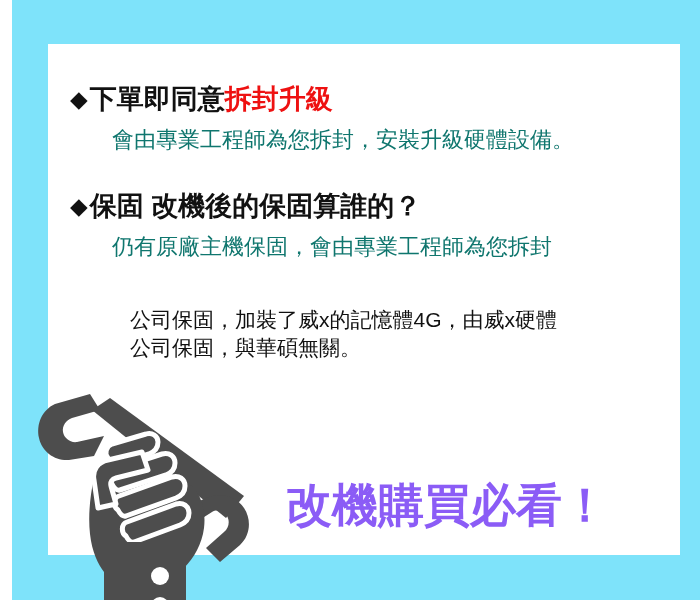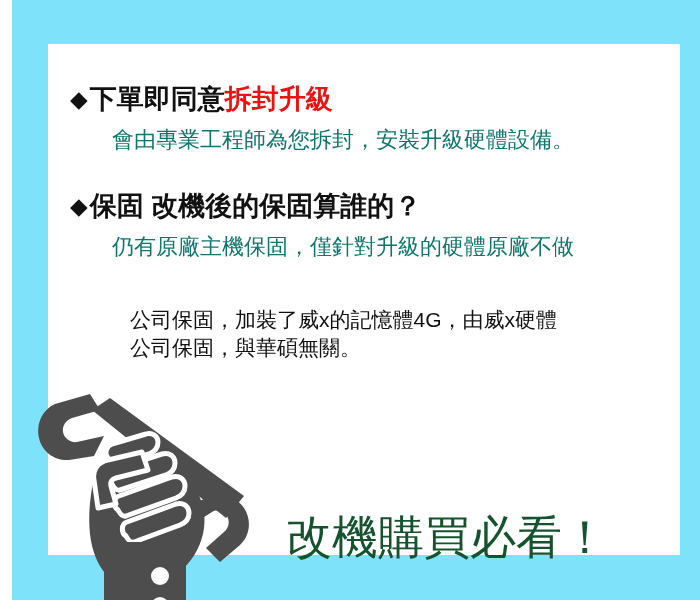--- a/index.html
+++ b/index.html
@@ -80,24 +80,24 @@
 
   #sec-warranty      { top: 147px; padding-left: 22px; }
   #warranty-body     { margin-top: 9px; padding-left: 42px; }
 
   #sec-example       { top: 262px; padding-left: 42px; }
 
   
   #shout {
     position: absolute;
     left: 238px;
-    top: 470px;
+    top: 438px;
     font-size: 46px;
-    font-weight: normal;
-    color: #14532d;
+    font-weight: bold;
+    color: #8b5cf6;
     letter-spacing: 0px;
     white-space: nowrap;
     line-height: 1;
   }
 
   
   #hand-wrench {
     position: absolute;
     left: 18px;
     top: 392px;
@@ -118,21 +118,21 @@
         <span class="bullet">◆</span><span>下單即同意</span><span class="accent">拆封升級</span>
       </div>
       <div class="body-text" id="open-body">會由專業工程師為您拆封，安裝升級硬體設備。</div>
     </div>
 
     <div class="section" id="sec-warranty">
       <div class="heading">
         <span class="bullet">◆</span><span>保固  改機後的保固算誰的？</span>
       </div>
       <div class="body-text" id="warranty-body">
-        <span>仍有原廠主機保固，僅針對升級的硬體原廠不做</span><br>
+        <span>仍有原廠主機保固，會由專業工程師為您拆封</span><br>
       </div>
     </div>
 
     <div class="section ex-block" id="sec-example">
       <span class="ex-cont">公司保固，加裝了威x的記憶體4G，由威x硬體</span>
       <span class="ex-cont">公司保固，與華碩無關。</span>
     </div>
 
     <div id="shout">改機購買必看！</div>
 

